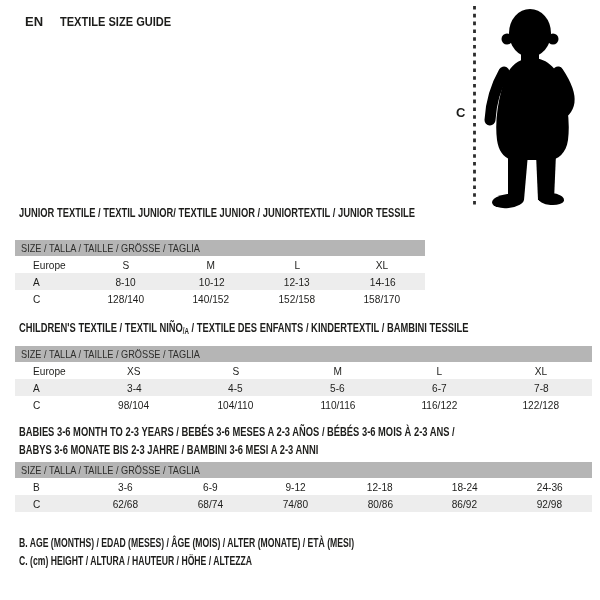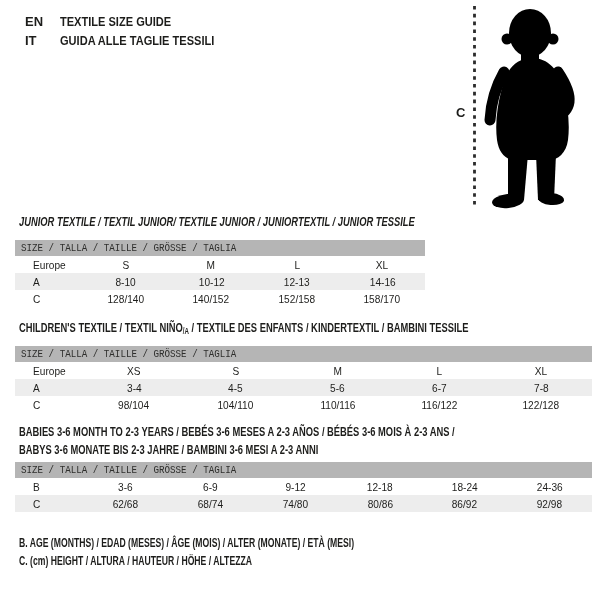--- a/index.html
+++ b/index.html
@@ -19,43 +19,39 @@
   
   .langs{left:25px;top:12px;}
   .lang-row{display:flex;height:18.7px;align-items:center;font-weight:bold;font-size:13px;}
   .lang-code{width:35px;}
 
   
   .tbl-title{font-weight:bold;font-size:13px;line-height:14px;white-space:nowrap;}
   .tbl-title .sub{font-size:8.5px;vertical-align:-2px;}
 
   
-  .bar{height:16px;background:#b5b5b5;line-height:16.5px;padding-left:6px;font-size:11.5px;color:#2e2e2c;overflow:hidden;font-family:Liberation Mono, monospace;}
+  .bar{height:16px;background:#b5b5b5;line-height:16.5px;padding-left:6px;font-size:11.5px;color:#2e2e2c;overflow:hidden;}
   .trow{display:flex;height:17px;align-items:center;font-size:11.5px;}
   .trow.alt{background:#ededed;}
   .lab{width:50px;padding-left:6px;text-align:left;margin-left:12px;}
   .cell{flex:1;text-align:center;}
 
   
   .legend-line{font-weight:bold;font-size:12px;height:18.4px;line-height:18.4px;white-space:nowrap;}
 
   
   .figure{left:450px;top:0;width:150px;height:212px;}
 </style>
 </head>
 <body>
 
 <div class="abs langs">
   <div class="lang-row">
     <span class="lang-code">EN</span>
     <span class="cx85">TEXTILE SIZE GUIDE</span>
-  </div>
-  <div class="lang-row">
-    <span class="lang-code">IT</span>
-    <span class="cx85">GUIDA ALLE TAGLIE TESSILI</span>
   </div>
 </div>
 
 <div class="abs figure">
   <svg width="150" height="212" viewBox="0 0 150 212">
     <line x1="24.5" y1="6" x2="24.5" y2="208" stroke="#2b2b2b" stroke-width="2.8" stroke-dasharray="3.6,4.2"></line>
     <text x="6" y="117" font-size="13" font-weight="bold" fill="#1d1d1b">C</text>
     <g fill="#000">
       <ellipse cx="80" cy="33" rx="21" ry="24"></ellipse>
       <circle cx="57" cy="39" r="5.5"></circle>
@@ -65,21 +61,21 @@
       <path d="M54,72 C46,86 41,102 40,120" fill="none" stroke="#000" stroke-width="11" stroke-linecap="round"></path>
       <path d="M108,72 C116,84 120,94 119,102 C118,109 113,114 108,115" fill="none" stroke="#000" stroke-width="11" stroke-linecap="round"></path>
       <path d="M58,154 L78,154 L74,200 L58,200 Z"></path>
       <path d="M86,154 L106,154 L104,200 L88,200 Z"></path>
       <ellipse cx="58" cy="201" rx="16" ry="7" transform="rotate(-6 58 201)"></ellipse>
       <ellipse cx="101" cy="199" rx="13" ry="6" transform="rotate(5 101 199)"></ellipse>
     </g>
   </svg>
 </div>
 
-<div class="abs tbl-title" style="left:19px;top:215px;font-style:italic;">
+<div class="abs tbl-title" style="left:19px;top:206px;">
   <span class="cx72">JUNIOR TEXTILE / TEXTIL JUNIOR/ TEXTILE JUNIOR / JUNIORTEXTIL / JUNIOR TESSILE</span>
 </div>
 <div class="abs" style="left:15px;top:240px;width:410px;">
   <div class="bar">
     <span class="cx80">SIZE / TALLA / TAILLE / GRÖSSE / TAGLIA</span>
   </div>
   <div class="trow">
     <div class="lab"><span class="cx88l">Europe</span></div>
     <div class="cell"><span class="cx88c">S</span></div>
     <div class="cell"><span class="cx88c">M</span></div>

